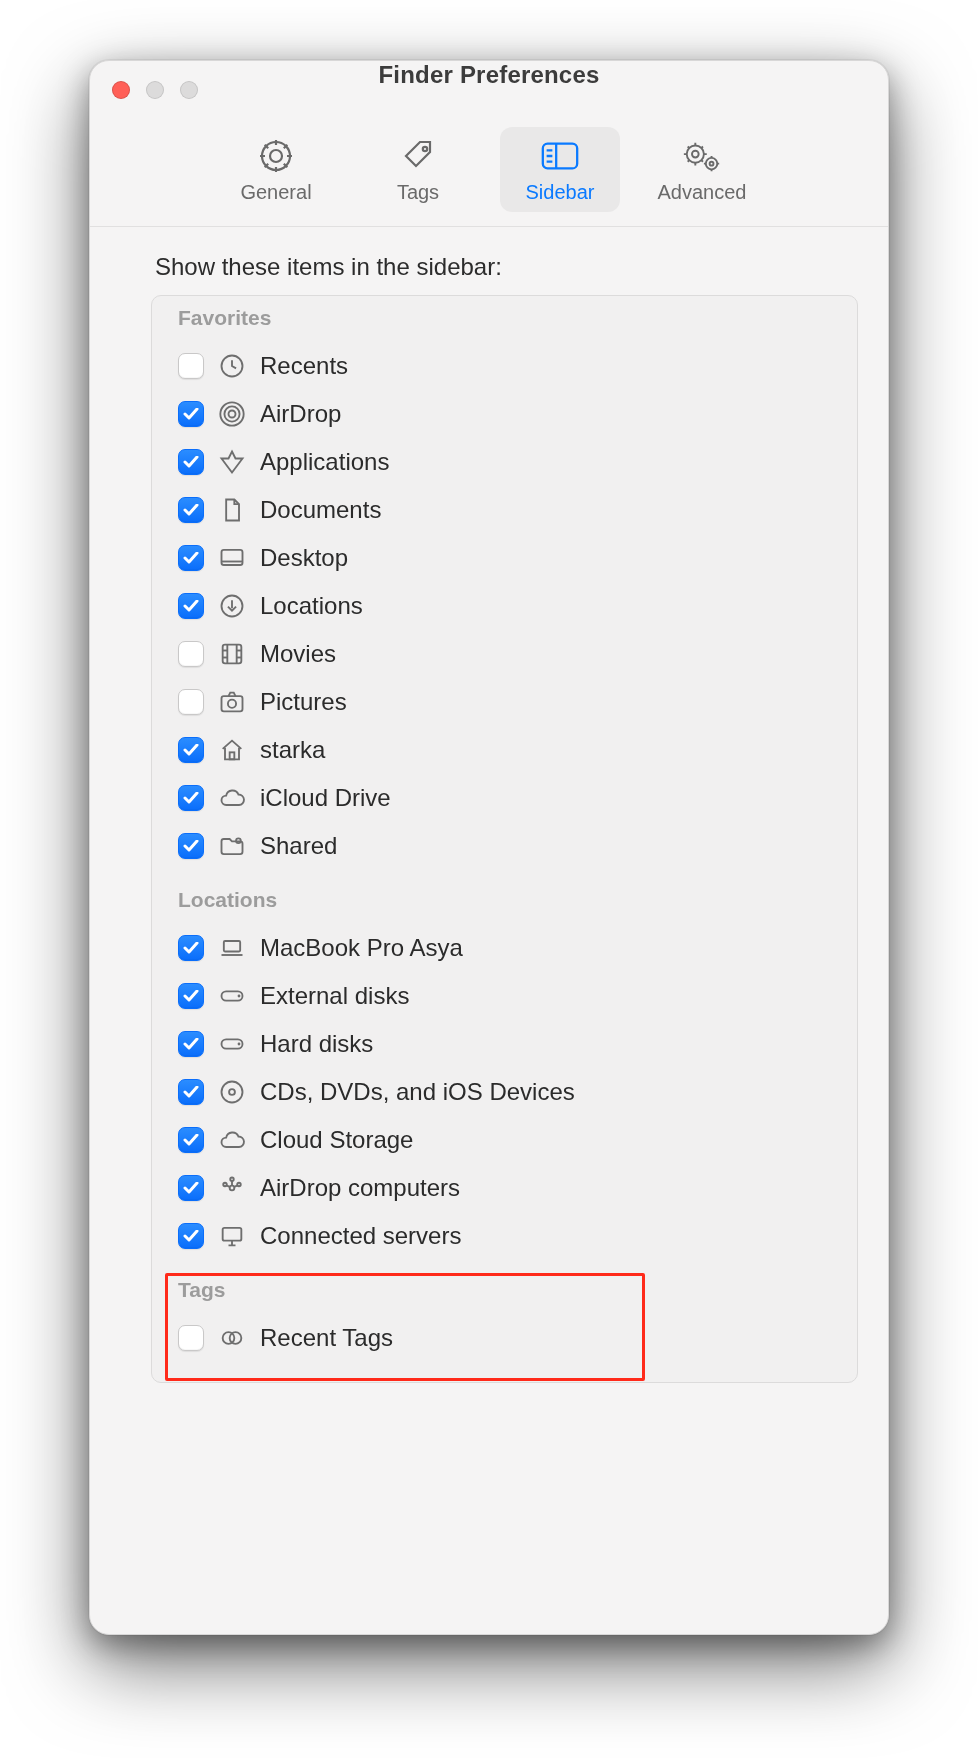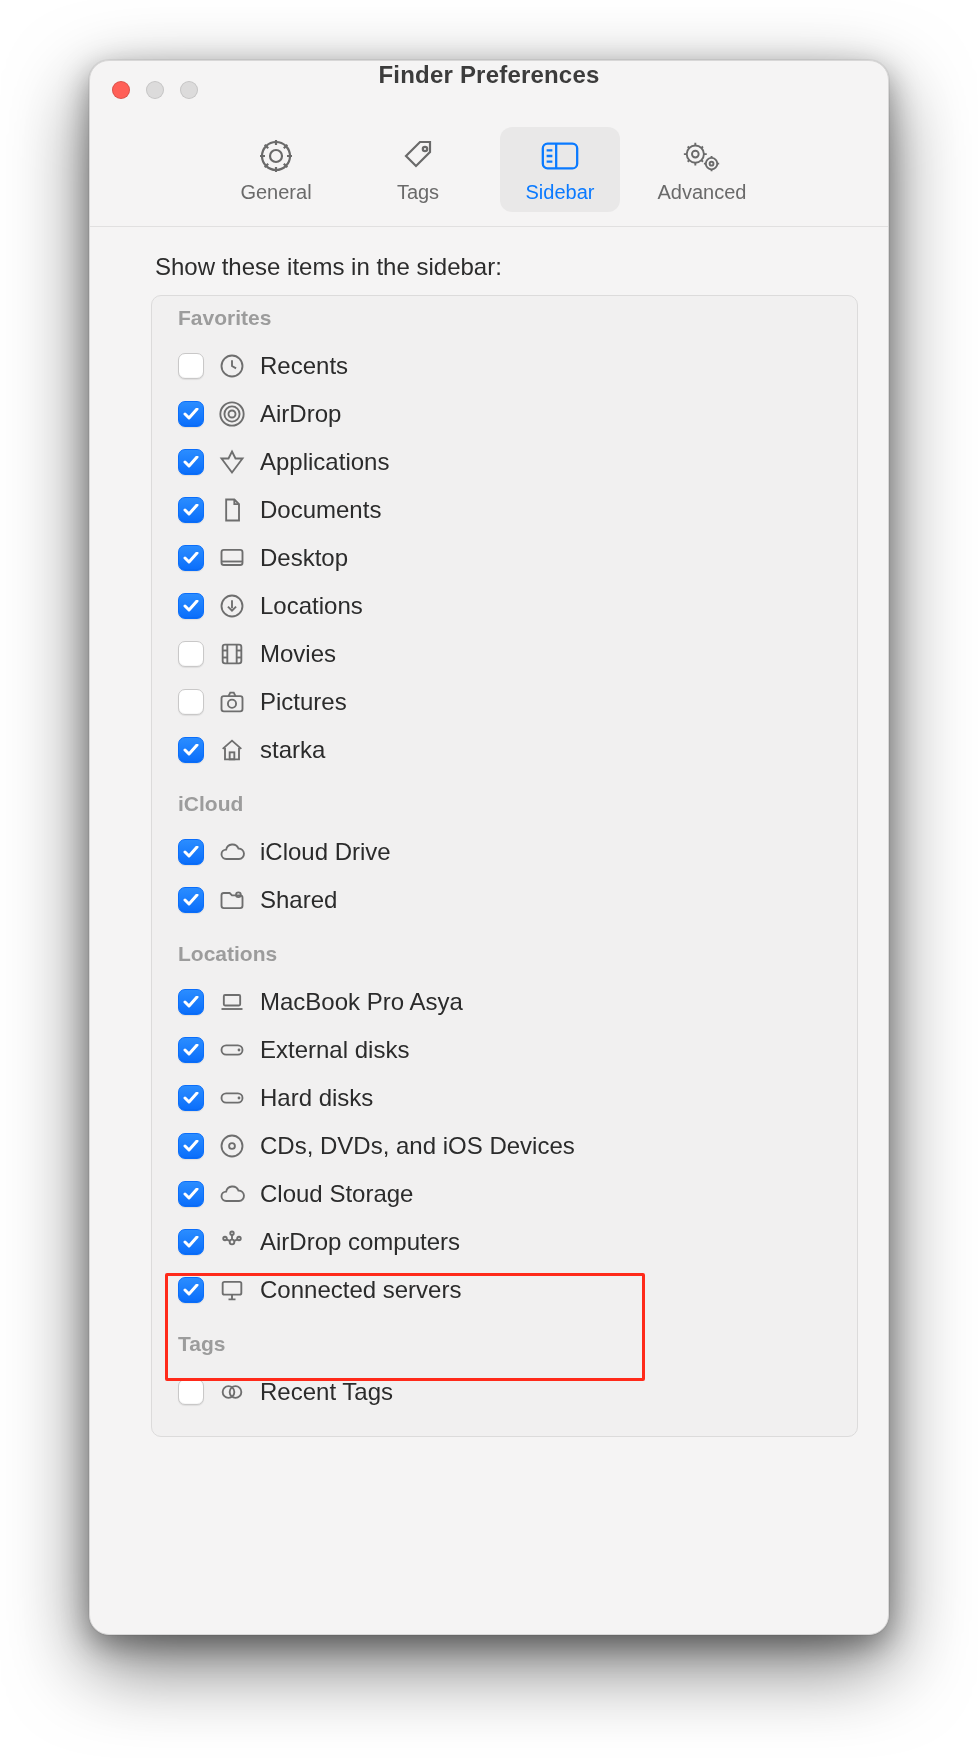--- a/index.html
+++ b/index.html
@@ -342,21 +342,20 @@
           <span class="ri">
               <svg viewBox="0 0 24 24">
                 <path d="M4 11l8-7 8 7"></path>
                 <path d="M6 10v10h12V10"></path>
                 <rect x="10" y="14" width="4" height="6"></rect>
               </svg>
             </span>
           <span class="label">starka</span>
         </div>
 
-        <div class="section-header">iCloud</div>
 
         <div class="row">
           <span class="cb checked">
               <svg class="tick" viewBox="0 0 16 12">
                 <path d="M2 6l4 4 8-9"></path>
               </svg>
             </span>
           <span class="ri">
               <svg viewBox="0 0 24 24">
                 <path d="M7 18a4 4 0 010-8 5.5 5.5 0 0110.5-1A4 4 0 1118 18H7Z"></path>

